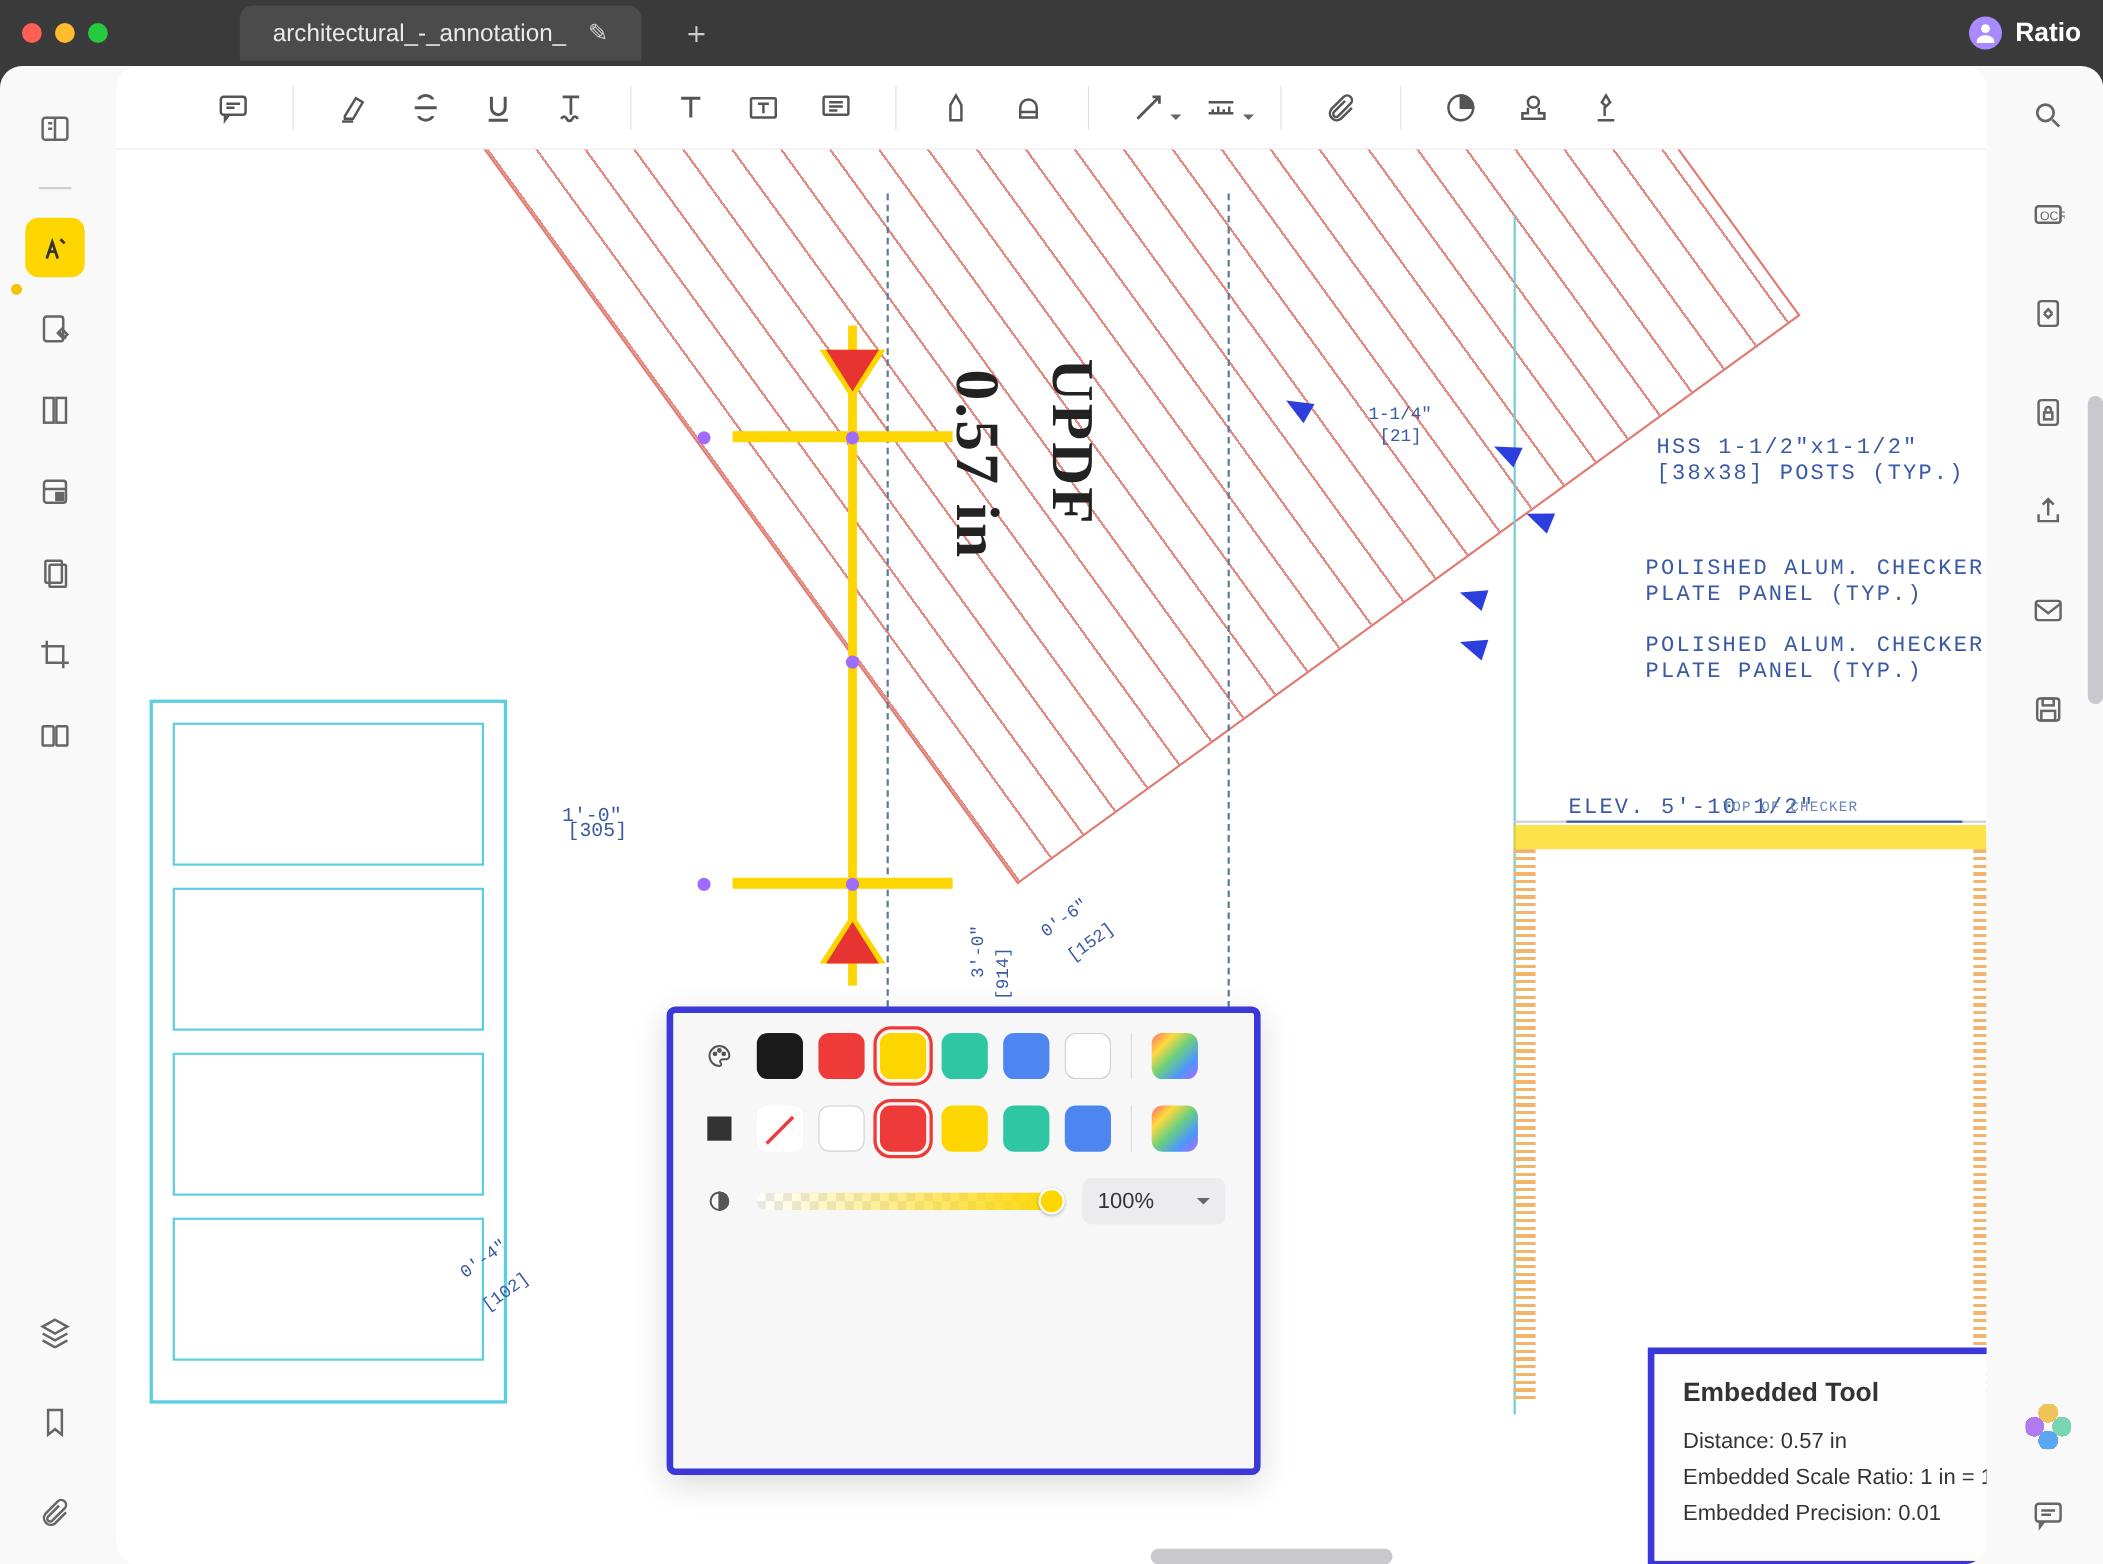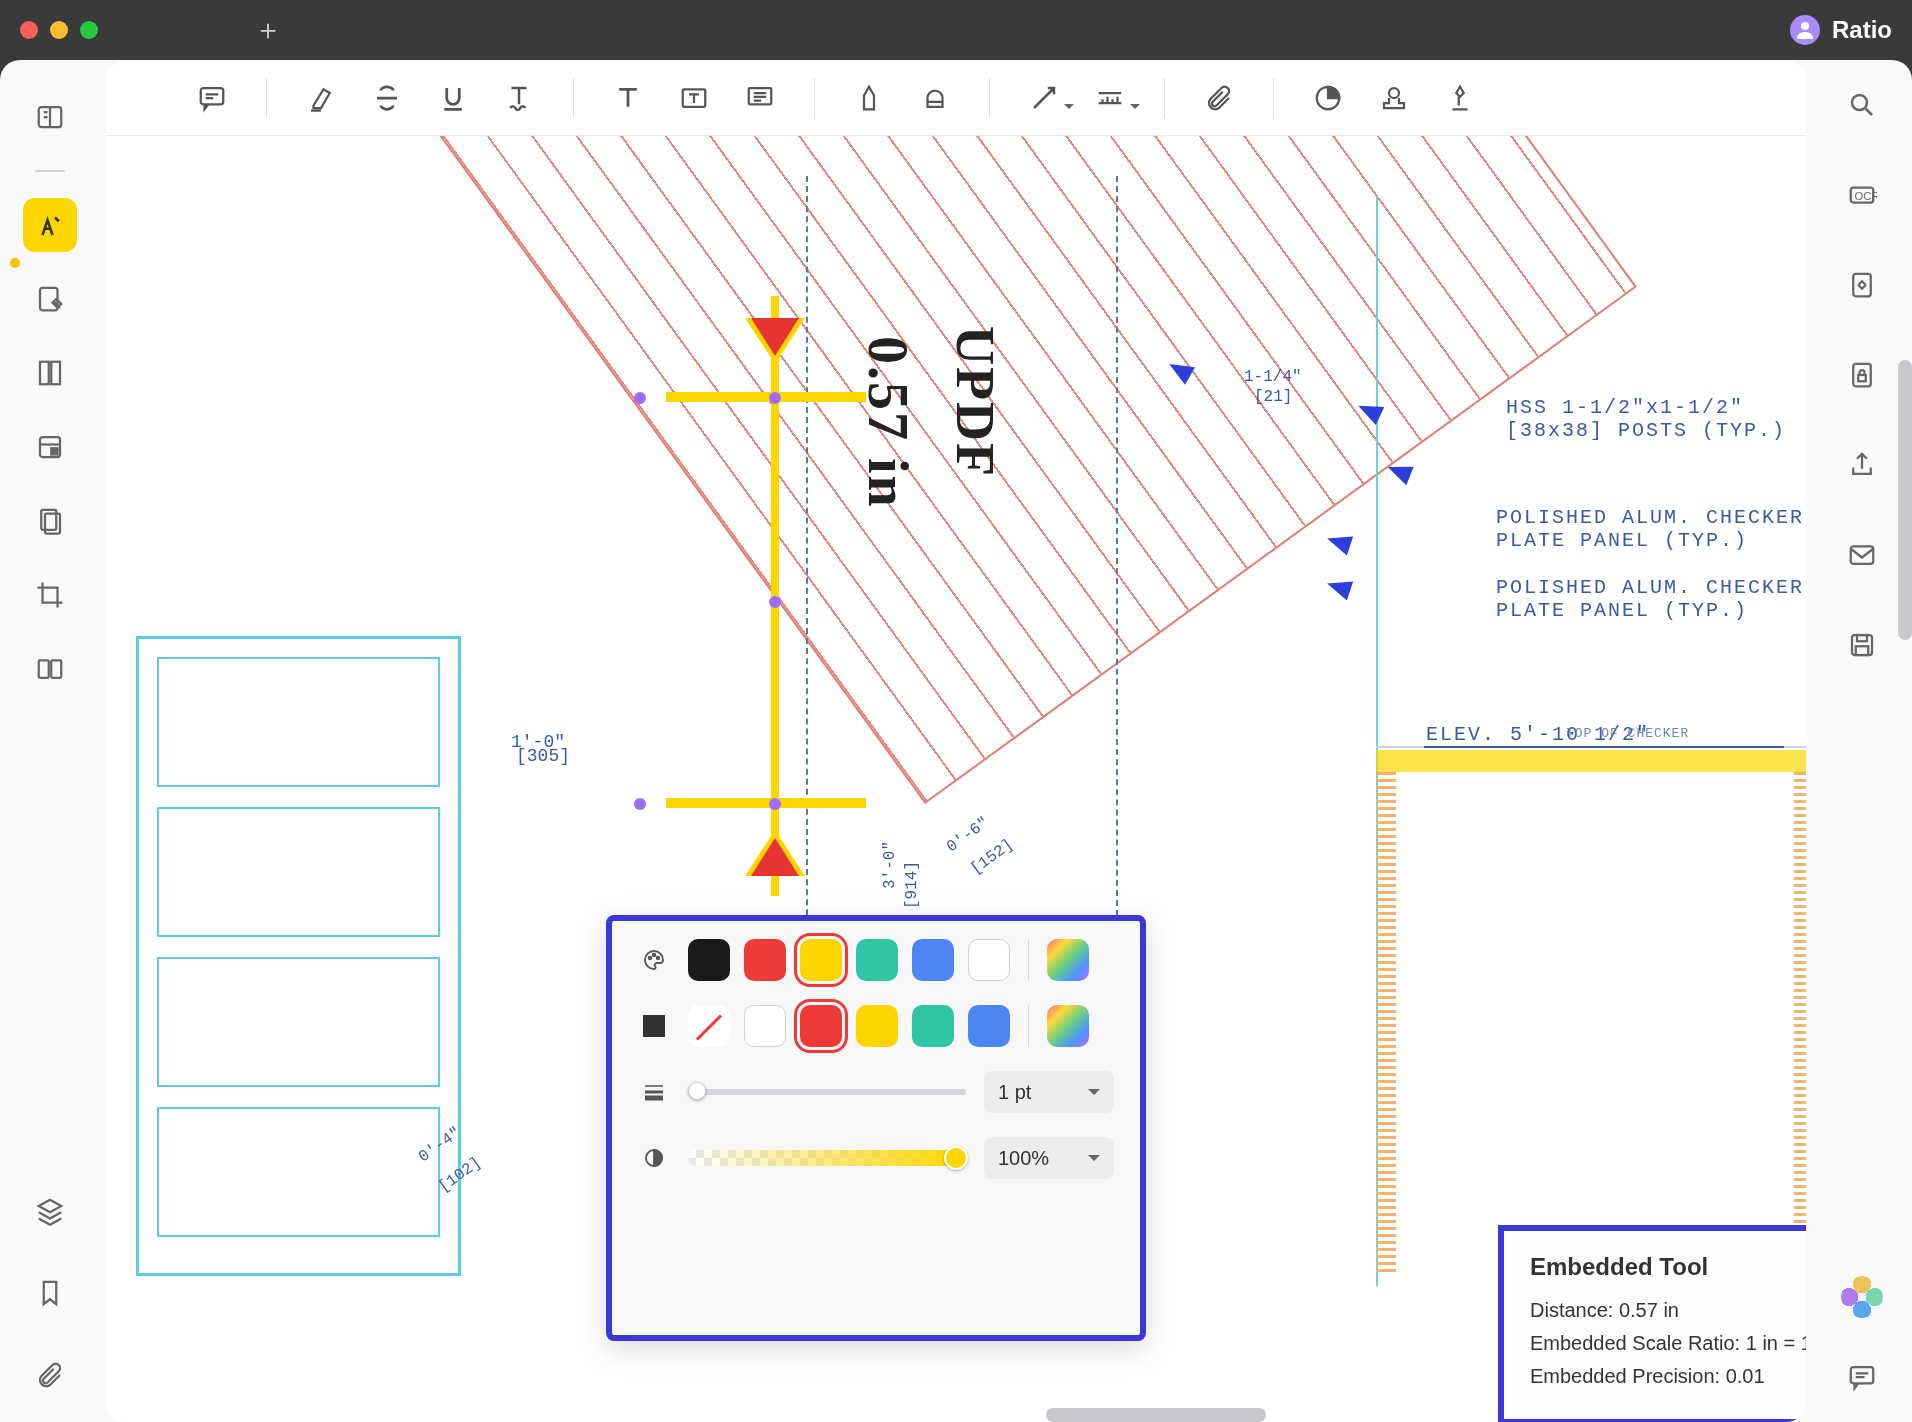--- a/index.html
+++ b/index.html
@@ -243,20 +243,24 @@
 </style>
 </head>
 <body>
 
 <div class="titlebar">
   <div class="traffic">
     <span class="dot-r"></span>
     <span class="dot-y"></span>
     <span class="dot-g"></span>
   </div>
+  <div class="tab">
+    <span>architectural_-_annotation_</span>
+    <span class="edit">✎</span>
+  </div>
   <div class="tab-add">＋</div>
   <div class="login">
     <span class="avatar">
       <svg class="ic-s" viewBox="0 0 24 24" fill="#fff">
           <circle cx="12" cy="8" r="4"></circle>
           <path d="M4 20c0-4 4-6 8-6s8 2 8 6v1H4z"></path>
         </svg>
     </span>
     <span>Ratio</span>
   </div>
@@ -535,35 +539,20 @@
             <span class="swatch" style="background: rgb(255, 255, 255); border: 1px solid rgb(208, 208, 212);"></span>
             <span class="swatch sel" style="background: rgb(239, 58, 58);"></span>
             <span class="swatch" style="background: rgb(253, 214, 0);"></span>
             <span class="swatch" style="background: rgb(47, 199, 163);"></span>
             <span class="swatch" style="background: rgb(77, 134, 240);"></span>
           </span>
         <span class="swatch-sep"></span>
         <span class="swatch rainbow"></span>
       </div>
 
-      <div class="row">
-        <span class="row-icon">
-          <svg class="ic-s" viewBox="0 0 24 24" stroke="currentColor">
-              <line x1="3" y1="6" x2="21" y2="6" stroke-width="1.5"></line>
-              <line x1="3" y1="12" x2="21" y2="12" stroke-width="3"></line>
-              <line x1="3" y1="18" x2="21" y2="18" stroke-width="5"></line>
-            </svg>
-        </span>
-        <div class="slider-track">
-          <div class="slider-thumb" style="left:0;"></div>
-        </div>
-        <div class="mini-select">
-          <span>1 pt</span>
-        </div>
-      </div>
 
       <div class="row" style="margin-bottom:0;">
         <span class="row-icon">
           <svg class="ic-s" viewBox="0 0 24 24" fill="none" stroke="currentColor" stroke-width="1.8">
               <circle cx="12" cy="12" r="8"></circle>
               <path d="M12 4a8 8 0 010 16z" fill="currentColor"></path>
             </svg>
         </span>
         <div class="opacity-track">
           <div class="opacity-thumb"></div>

